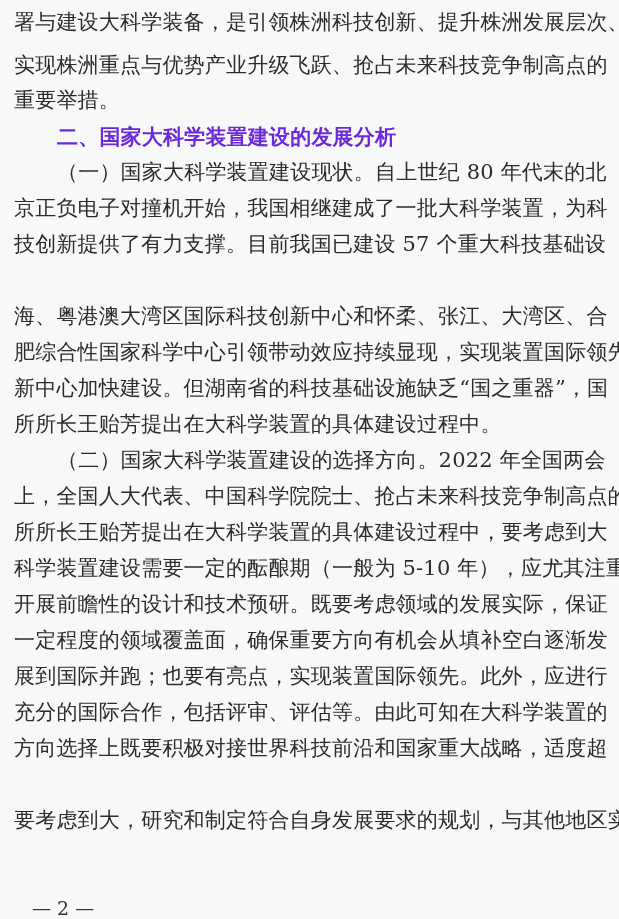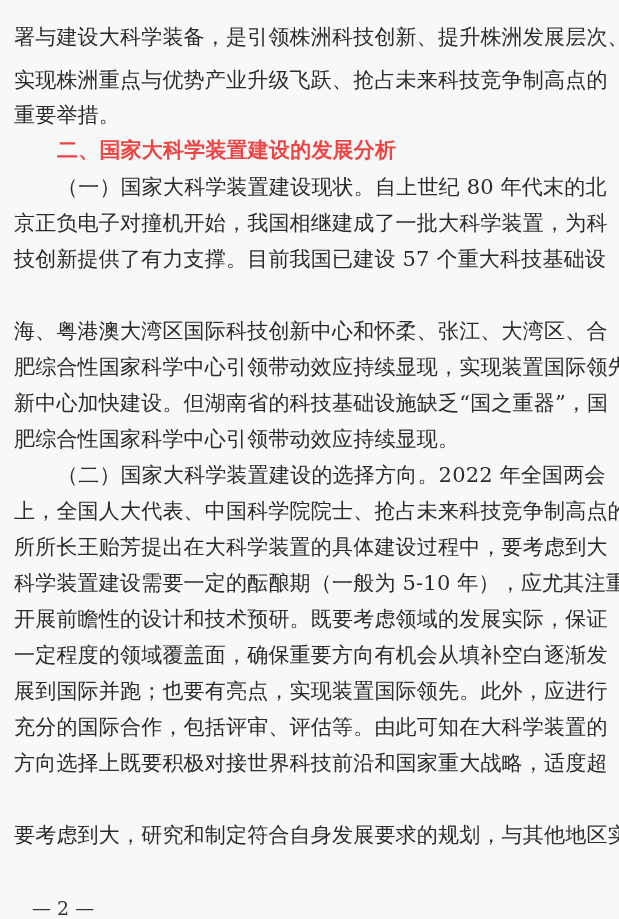--- a/index.html
+++ b/index.html
@@ -13,29 +13,28 @@
   .page { position: absolute; left: 0; top: 0; width: 619px; height: 919px; }
   .line {
     position: absolute;
     left: 14px; width: 586px;
     height: 30px; line-height: 30px;
     font-size: 21px;
     white-space: nowrap;
     text-align: justify;
     text-align-last: justify;
     letter-spacing: 0.2px;
-    margin-top: 15px;
   }
   .line.last { text-align-last: left; }
   .line.indent { left: 57px; width: 543px; }
   .heading {
-    font-family: Liberation Mono, monospace;
+    font-family: Liberation Serif, serif;
     font-weight: bold;
     text-align-last: left;
-    color: #ef4444;
+    color: #6d28d9;
   }
   .pagenum {
     position: absolute; left: 32px; top: 894px;
     font-size: 19px; line-height: 28px;
     color: #333;
   }
 </style>
 </head>
 <body>
 
@@ -45,21 +44,21 @@
   <div class="line last" style="top:85px">重要举措。</div>
 
   <div class="line indent heading" style="top:122px">二、国家大科学装置建设的发展分析</div>
 
   <div class="line indent" style="top:157px">（一）国家大科学装置建设现状。自上世纪 80 年代末的北</div>
   <div class="line" style="top:193px">京正负电子对撞机开始，我国相继建成了一批大科学装置，为科</div>
   <div class="line" style="top:229px">技创新提供了有力支撑。目前我国已建设 57 个重大科技基础设</div>
   <div class="line" style="top:301px">海、粤港澳大湾区国际科技创新中心和怀柔、张江、大湾区、合</div>
   <div class="line" style="top:337px">肥综合性国家科学中心引领带动效应持续显现，实现装置国际领先</div>
   <div class="line" style="top:373px">新中心加快建设。但湖南省的科技基础设施缺乏“国之重器”，国</div>
-  <div class="line last" style="top:409px">肥综合性国家科学中心引领带动效应持续显现。</div>
+  <div class="line last" style="top:409px">所所长王贻芳提出在大科学装置的具体建设过程中。</div>
 
   <div class="line indent" style="top:445px">（二）国家大科学装置建设的选择方向。2022 年全国两会</div>
   <div class="line" style="top:481px">上，全国人大代表、中国科学院院士、抢占未来科技竞争制高点的</div>
   <div class="line" style="top:517px">所所长王贻芳提出在大科学装置的具体建设过程中，要考虑到大</div>
   <div class="line" style="top:553px">科学装置建设需要一定的酝酿期（一般为 5-10 年），应尤其注重</div>
   <div class="line" style="top:589px">开展前瞻性的设计和技术预研。既要考虑领域的发展实际，保证</div>
   <div class="line" style="top:625px">一定程度的领域覆盖面，确保重要方向有机会从填补空白逐渐发</div>
   <div class="line" style="top:661px">展到国际并跑；也要有亮点，实现装置国际领先。此外，应进行</div>
   <div class="line" style="top:697px">充分的国际合作，包括评审、评估等。由此可知在大科学装置的</div>
   <div class="line" style="top:733px">方向选择上既要积极对接世界科技前沿和国家重大战略，适度超</div>

